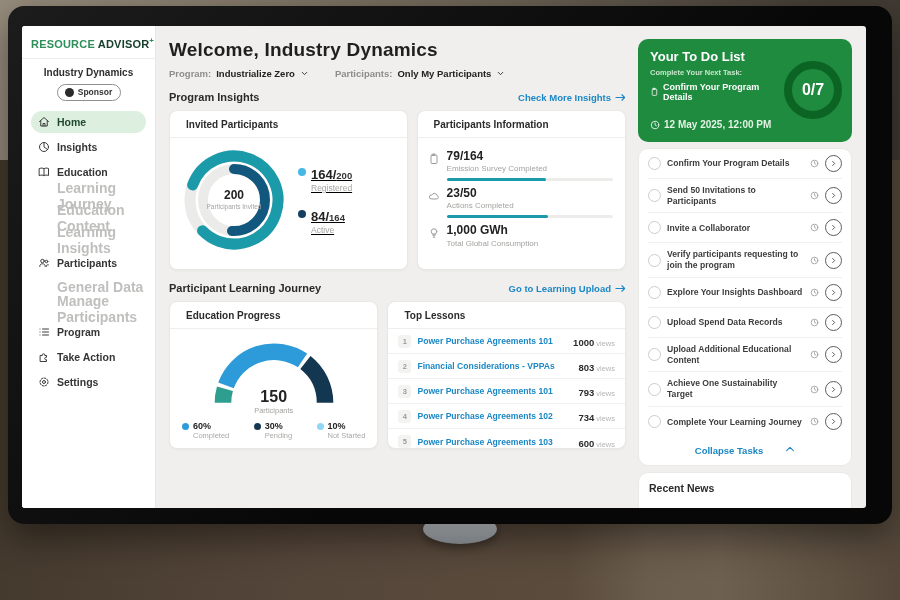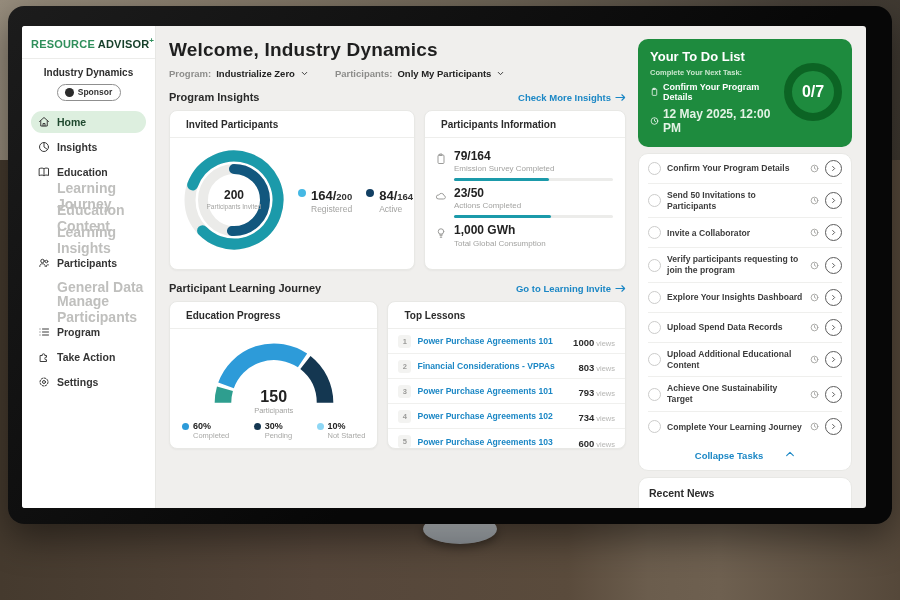--- a/index.html
+++ b/index.html
@@ -50,21 +50,21 @@
   .cards { display:flex; gap:9px; }
   .card { background:#fff; border:1px solid #e8e8e5; border-radius:8px; box-shadow:0 1px 2px rgba(0,0,0,.04); }
   .card-h { padding:8px 10px 7px 16px; border-bottom:1px solid #eeeeec; font-size:10px; font-weight:800; color:#2b2b2b; }
 
   .card-invited { width:246px; height:160px; }
   .invited-body { display:flex; align-items:center; padding:6px 8px; gap:8px; }
   .donut-wrap { position:relative; width:112px; height:112px; flex-shrink:0; }
   .donut-center { position:absolute; inset:0; display:flex; flex-direction:column; align-items:center; justify-content:center; text-align:center; }
   .donut-center .v { font-size:12px; font-weight:800; color:#222; }
   .donut-center .l { font-size:6.5px; color:#a3a3a1; line-height:1.25; margin-top:1px; }
-  .dlegend { display:flex; flex-direction:row; gap:14px; }
+  .dlegend { display:flex; flex-direction:column; gap:14px;text-decoration:underline; }
   .dleg-item { display:flex; gap:5px; align-items:flex-start; }
   .dleg-dot { width:8px; height:8px; border-radius:50%; margin-top:3px; flex-shrink:0; }
   .dleg-num { font-size:13px; font-weight:800; color:#222; }
   .dleg-den { font-size:9.5px; font-weight:700; color:#333; }
   .dleg-lab { font-size:8.5px; color:#a3a3a1; margin-top:0; }
 
   .card-pinfo { width:216px; height:160px; }
   .pinfo-body { padding:6px 12px 0 10px; }
   .stat { display:flex; gap:7px; margin-top:6px; }
   .stat svg { margin-top:3px; flex-shrink:0; stroke:#9b9b99; }
@@ -94,21 +94,21 @@
   .views-n { font-size:9.5px; font-weight:800; color:#2b2b2b; }
   .views-l { font-size:7.5px; color:#b5b5b3; margin-left:2px; }
 
   
   .rightcol { width:228px; flex-shrink:0; padding:13px 14px 0 0; }
   .todo-hero { background:#1e8b3e; border-radius:10px; padding:10px 10px 12px 12px; display:flex; gap:6px; color:#fff; }
   .th-left { flex:1; min-width:0; }
   .th-title { font-size:13px; font-weight:800; }
   .th-sub { font-size:7.5px; color:#c9e7cd; margin-top:4px; font-weight:600; }
   .th-task { display:flex; align-items:center; gap:4px; margin-top:5px; font-size:9px; font-weight:800; }
-  .th-due { display:flex; align-items:center; gap:4px; margin-top:5px; font-size:12px; font-weight:600; color:#e3f3e5; }
+  .th-due { display:flex; align-items:center; gap:4px; margin-top:17px; font-size:10px; font-weight:600; color:#e3f3e5; }
   .th-ring { width:58px; height:58px; border-radius:50%; border:8px solid #0c6424; align-self:center;
     display:flex; align-items:center; justify-content:center; font-size:16px; font-weight:800; flex-shrink:0; }
   .wicn { stroke:#fff; fill:none; stroke-width:2; stroke-linecap:round; stroke-linejoin:round; }
 
   .todo-card { margin-top:6px; background:#fff; border:1px solid #e8e8e5; border-radius:10px; padding:0 9px; }
   .task { display:flex; align-items:center; gap:6px; border-bottom:1px solid #efefed; padding:6px 0; min-height:30px; cursor:pointer; }
   .task-check { width:13px; height:13px; border:1.5px solid #cccccb; border-radius:50%; flex-shrink:0; cursor:pointer; }
   .task-label { flex:1; font-size:8.6px; font-weight:700; color:#3d3d3d; line-height:1.25; }
   .task-clock { flex-shrink:0; }
   .task-go { width:17px; height:17px; border:1.4px solid #5c5c5c; border-radius:50%; display:flex; align-items:center; justify-content:center; flex-shrink:0; cursor:pointer; }
@@ -309,21 +309,21 @@
               <div class="sl">Total Global Consumption</div>
             </div>
           </div>
         </div>
       </div>
     </div>
 
     <div class="sec-row">
       <span class="sec-title">Participant Learning Journey</span>
       <span class="link">
-        <span>Go to Learning Invite</span>
+        <span>Go to Learning Upload</span>
         <svg width="11" height="9" viewBox="0 0 24 16" fill="none" stroke="#1b87c5" stroke-width="2.4" stroke-linecap="round" stroke-linejoin="round">
               <path d="M2 8 H21 M15 2 L21 8 L15 14"></path>
             </svg>
       </span>
     </div>
 
     <div class="cards">
 
       <div class="card card-edu">
         <div class="card-h">Education Progress</div>

